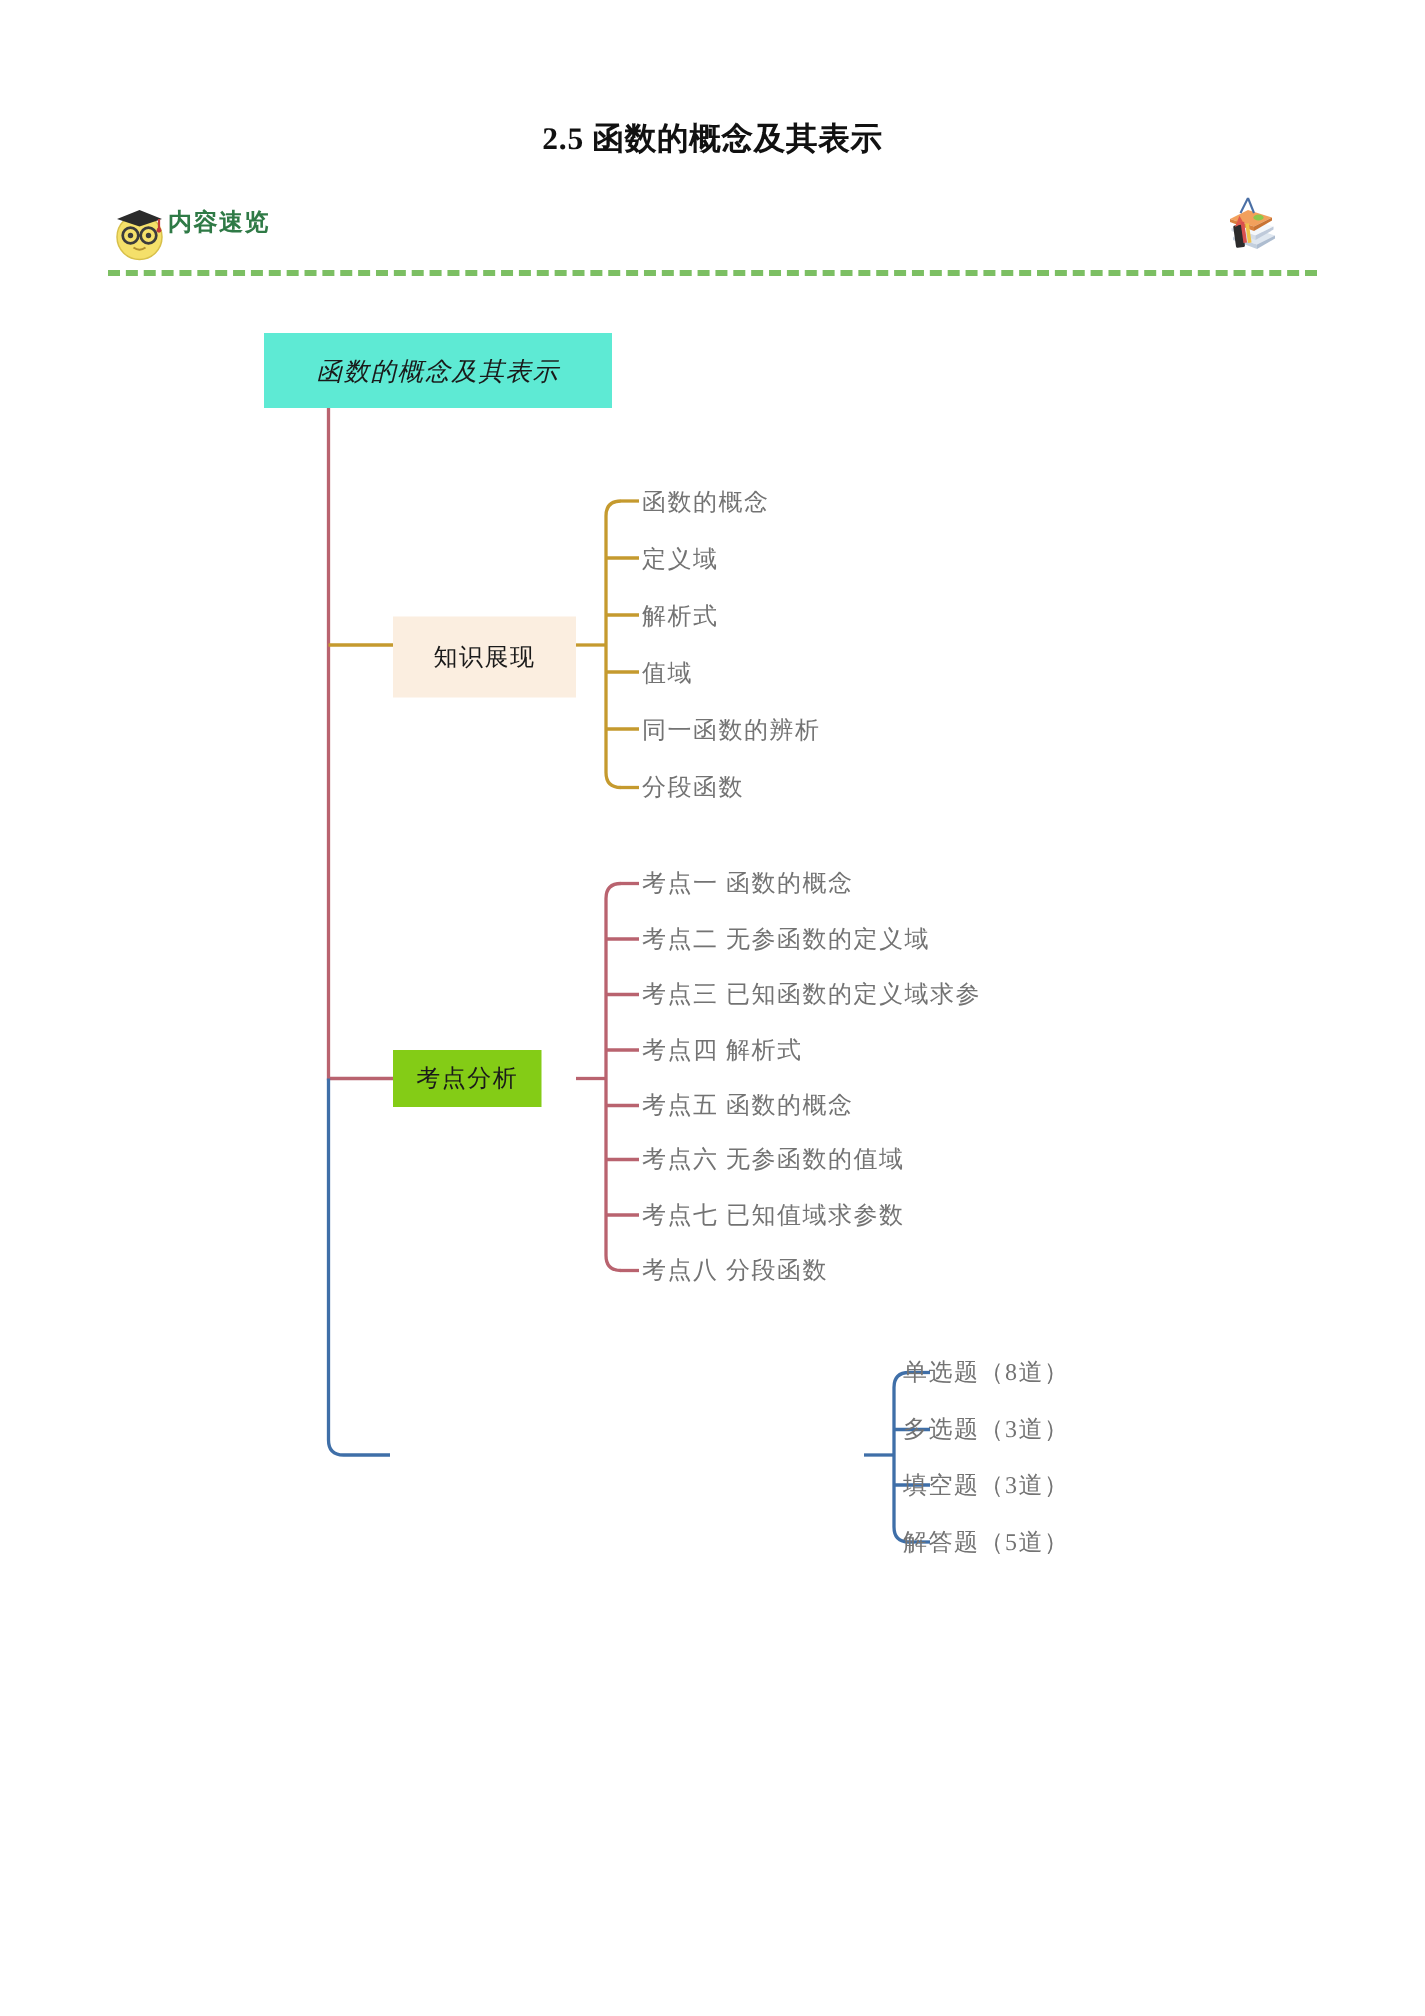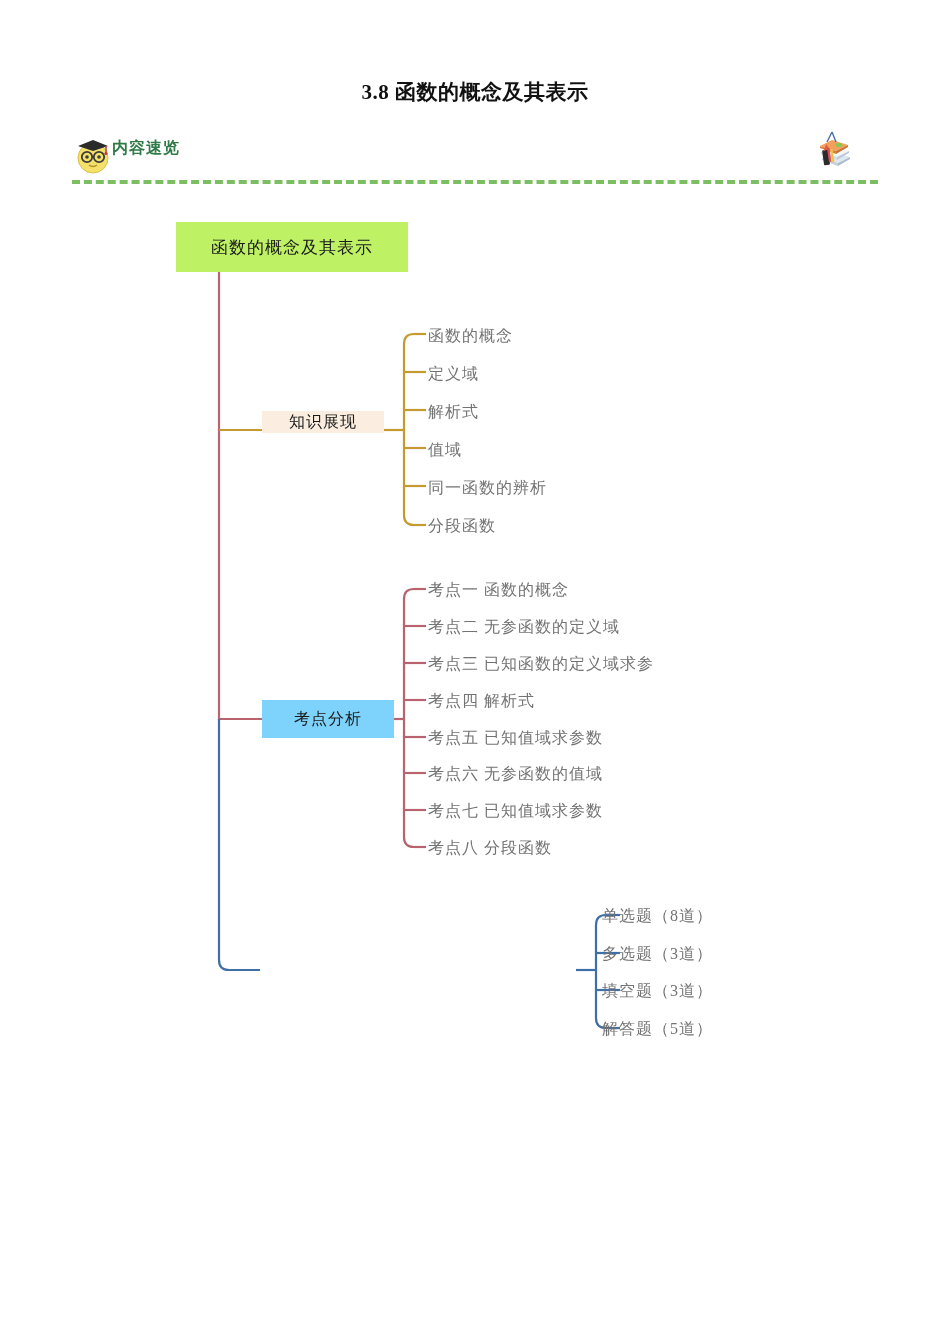--- a/index.html
+++ b/index.html
@@ -95,36 +95,37 @@
     font-size: 16px;
     letter-spacing: 1px;
     white-space: nowrap;
     color: #1a1a1a;
   }
   .node-root {
     left: 176px;
     top: 222px;
     width: 232px;
     height: 50px;
-    background: #bef264;
+    background: #5eead4;
     font-size: 17px;
+    font-style: italic;
   }
   .node-branch-1 {
     left: 262px;
     top: 411px;
     width: 122px;
-    height: 22px;
+    height: 54px;
     background: #fbeee0;
   }
   .node-branch-2 {
     left: 262px;
     top: 700px;
-    width: 132px;
+    width: 99px;
     height: 38px;
-    background: #7dd3fc;
+    background: #84cc16;
   }
   .node-branch-3 {
     left: 260px;
     top: 950px;
     width: 316px;
     height: 40px;
     background: #e9ecf7;
     font-size: 16px;
   }
 
@@ -136,21 +137,21 @@
     color: #737373;
     line-height: 1;
   }
   .leaf-k  { left: 428px; }
   .leaf-kp { left: 428px; }
   .leaf-m  { left: 602px; }
 </style>
 </head>
 <body>
 
-<div class="page-title">3.8 函数的概念及其表示</div>
+<div class="page-title">2.5 函数的概念及其表示</div>
 
 <div class="section-header">
 
   <span class="owl-icon">
     <svg viewBox="0 0 42 42" width="42" height="42">
       <circle cx="21" cy="24" r="15" fill="#f5e06a"></circle>
       <circle cx="21" cy="24" r="15" fill="none" stroke="#d8c04a" stroke-width="1"></circle>
       <circle cx="15" cy="23" r="5.2" fill="none" stroke="#3c3c3c" stroke-width="1.8"></circle>
       <circle cx="27" cy="23" r="5.2" fill="none" stroke="#3c3c3c" stroke-width="1.8"></circle>
       <line x1="20.2" y1="23" x2="21.8" y2="23" stroke="#3c3c3c" stroke-width="1.6"></line>
@@ -239,21 +240,21 @@
   <div class="leaf leaf-k" style="top:366px">定义域</div>
   <div class="leaf leaf-k" style="top:404px">解析式</div>
   <div class="leaf leaf-k" style="top:442px">值域</div>
   <div class="leaf leaf-k" style="top:480px">同一函数的辨析</div>
   <div class="leaf leaf-k" style="top:518px">分段函数</div>
 
   <div class="leaf leaf-kp" style="top:582px">考点一  函数的概念</div>
   <div class="leaf leaf-kp" style="top:619px">考点二  无参函数的定义域</div>
   <div class="leaf leaf-kp" style="top:656px">考点三  已知函数的定义域求参</div>
   <div class="leaf leaf-kp" style="top:693px">考点四  解析式</div>
-  <div class="leaf leaf-kp" style="top:730px">考点五  已知值域求参数</div>
+  <div class="leaf leaf-kp" style="top:730px">考点五  函数的概念</div>
   <div class="leaf leaf-kp" style="top:766px">考点六  无参函数的值域</div>
   <div class="leaf leaf-kp" style="top:803px">考点七  已知值域求参数</div>
   <div class="leaf leaf-kp" style="top:840px">考点八  分段函数</div>
 
   <div class="leaf leaf-m" style="top:908px">单选题（8道）</div>
   <div class="leaf leaf-m" style="top:946px">多选题（3道）</div>
   <div class="leaf leaf-m" style="top:983px">填空题（3道）</div>
   <div class="leaf leaf-m" style="top:1021px">解答题（5道）</div>
 
 </div>

